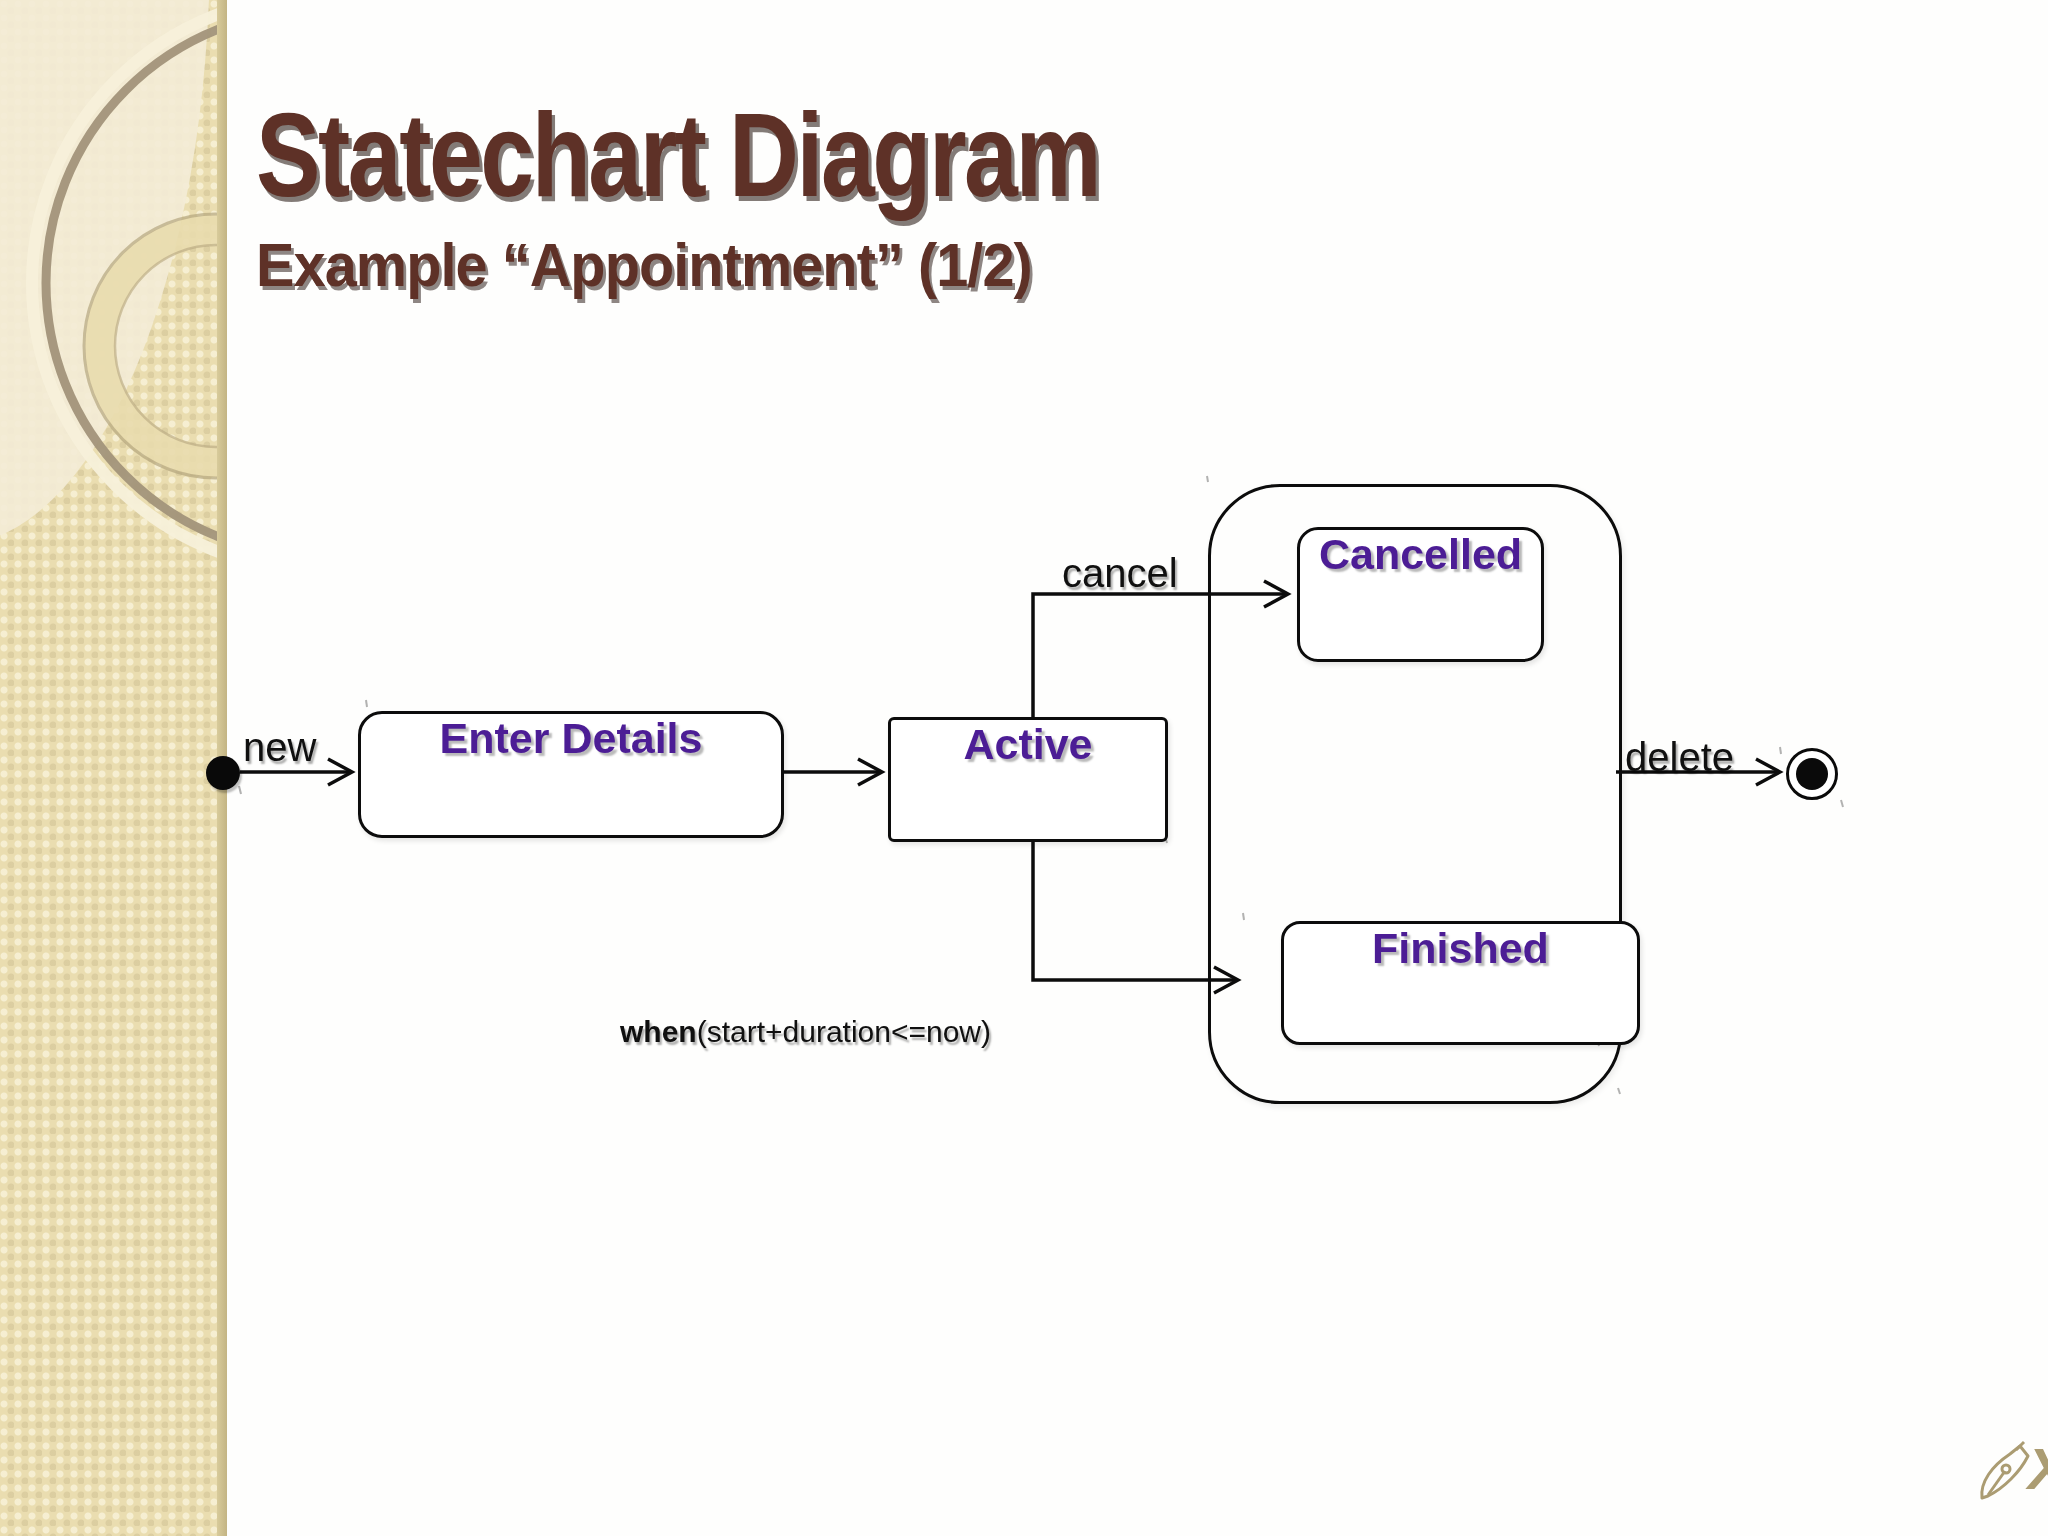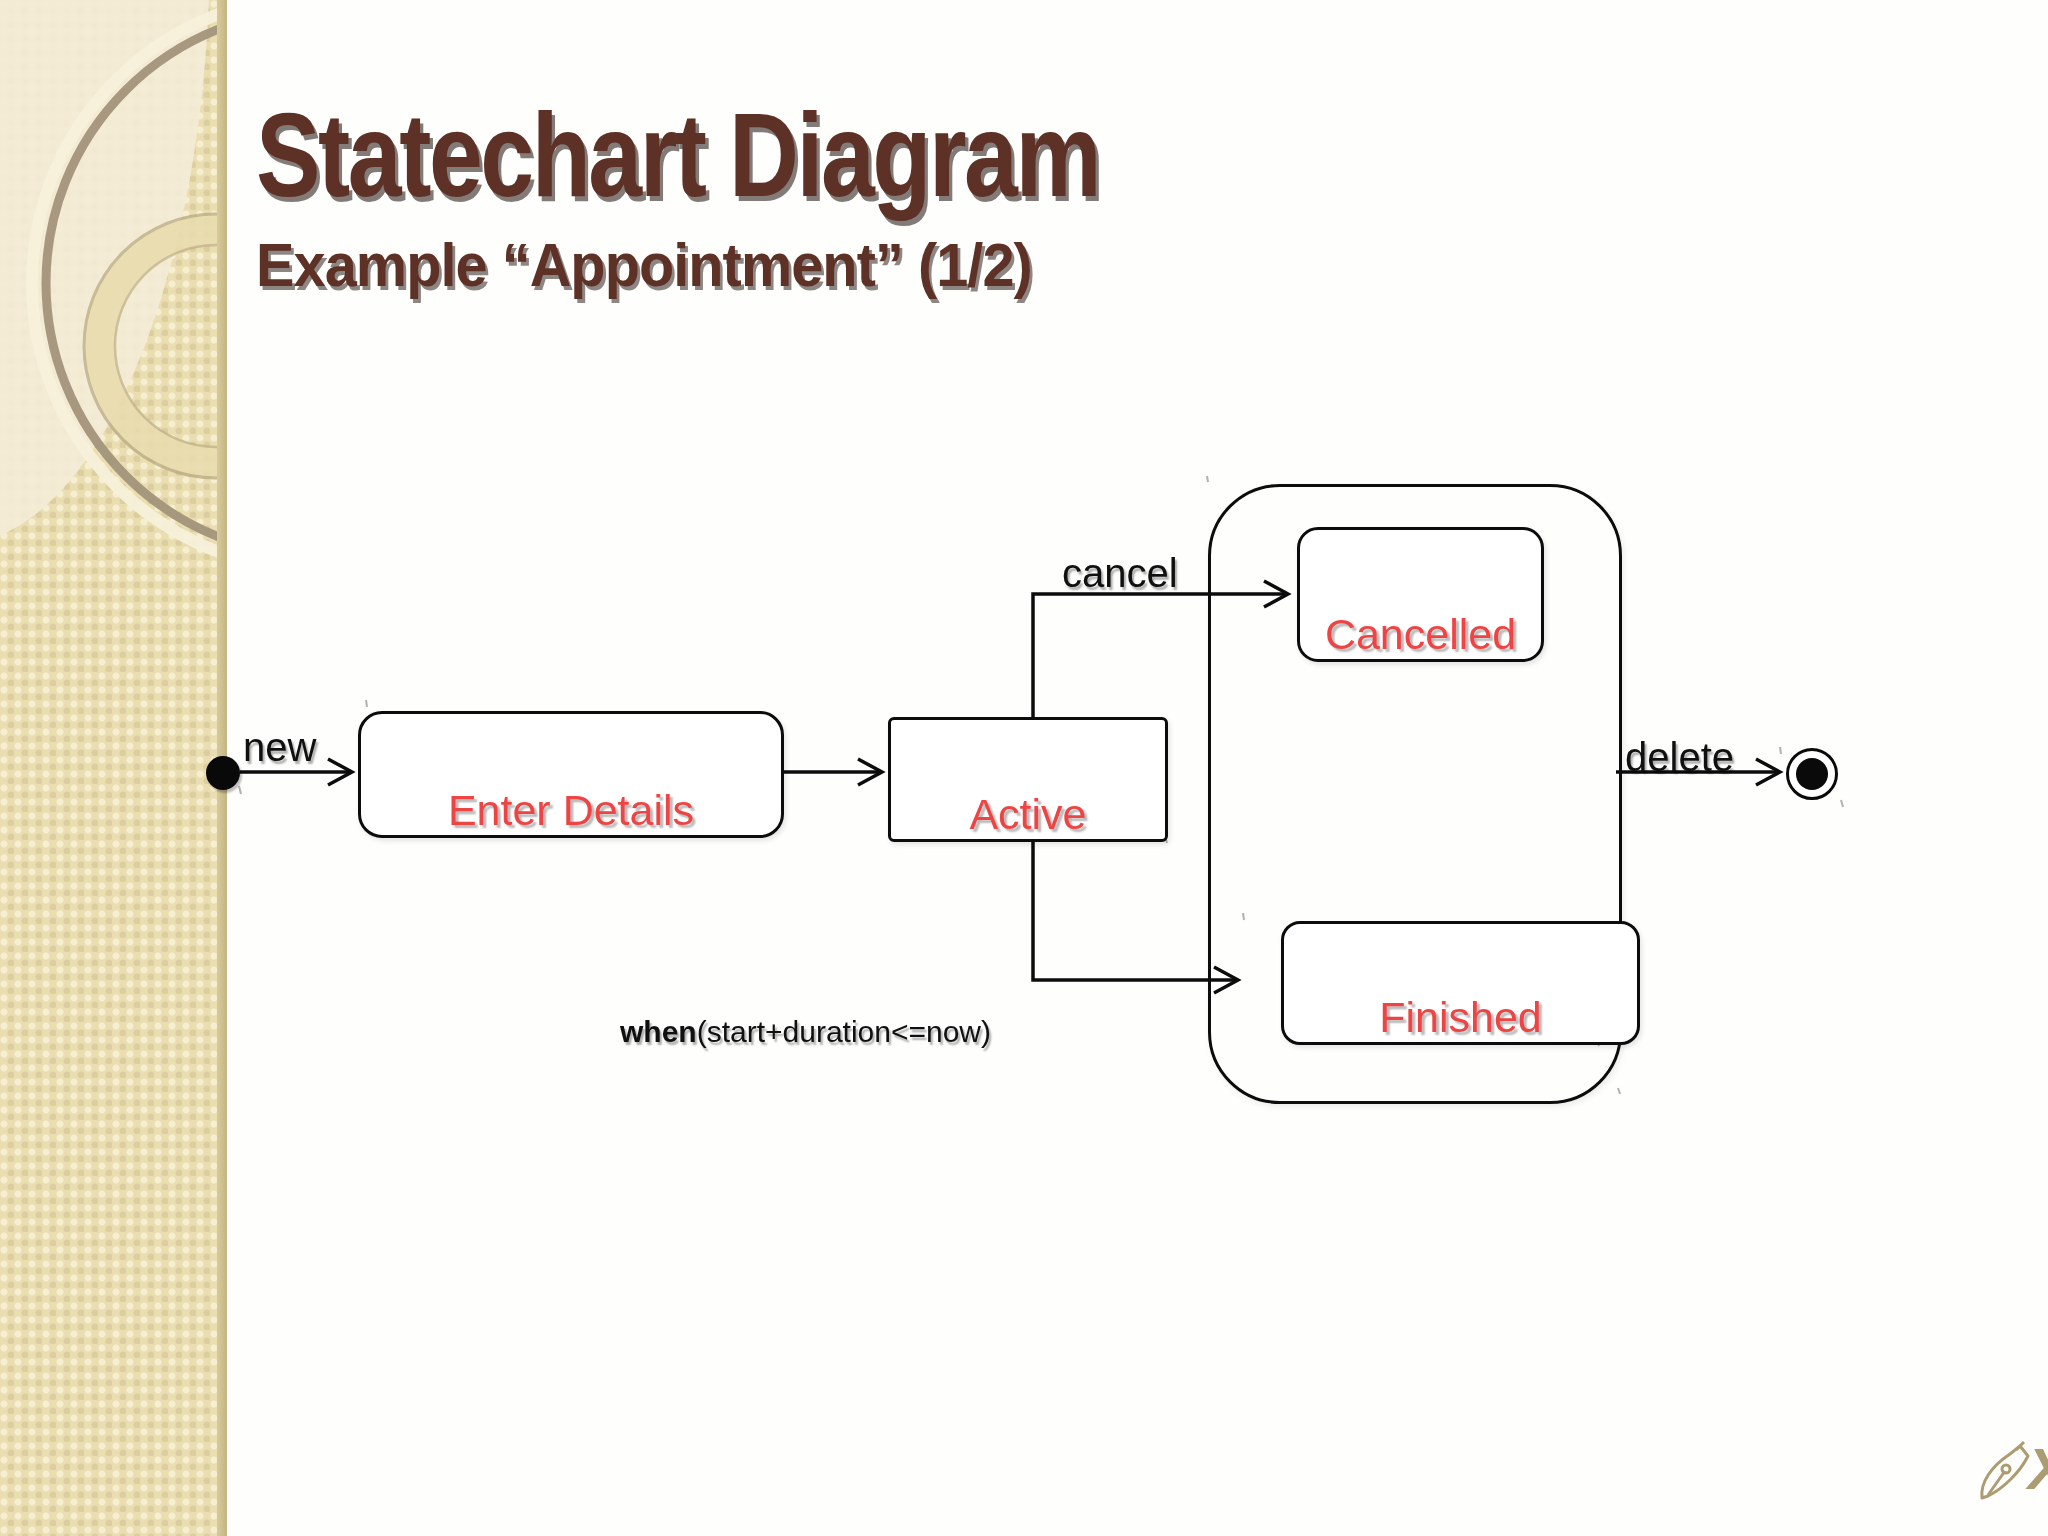--- a/index.html
+++ b/index.html
@@ -34,22 +34,22 @@
     transform:scaleX(.93);transform-origin:left top;white-space:nowrap;
     text-shadow:3px 4px 0 rgba(30,14,9,.5);
   }
 
   
   .diagram{position:absolute;left:0;top:0;width:2048px;height:1536px;}
   .connectors{position:absolute;left:0;top:0;}
 
   .state{
     position:absolute;background:#ffffff;border:3px solid #0c0c0c;border-radius:24px;
-    display:flex;align-items:flex-end;justify-content:center;
-    font-weight:400;font-size:43px;color:#ef4444;
+    display:flex;align-items:flex-start;justify-content:center;
+    font-weight:700;font-size:43px;color:#4c1d95;
     text-shadow:3px 3px 2px rgba(0,0,0,.28);
     box-shadow:2px 3px 5px rgba(0,0,0,.10);
   }
   .state-enter{left:358px;top:711px;width:420px;height:121px;}
   .state-active{left:888px;top:717px;width:274px;height:119px;border-radius:6px;}
   .state-cancelled{left:1297px;top:527px;width:241px;height:129px;border-radius:21px;}
   .state-finished{left:1245px;top:921px;width:353px;height:118px;border-radius:19px;margin-left:36px;}
   .composite{
     position:absolute;left:1208px;top:484px;width:408px;height:614px;
     border:3px solid #0c0c0c;border-radius:72px;background:transparent;

